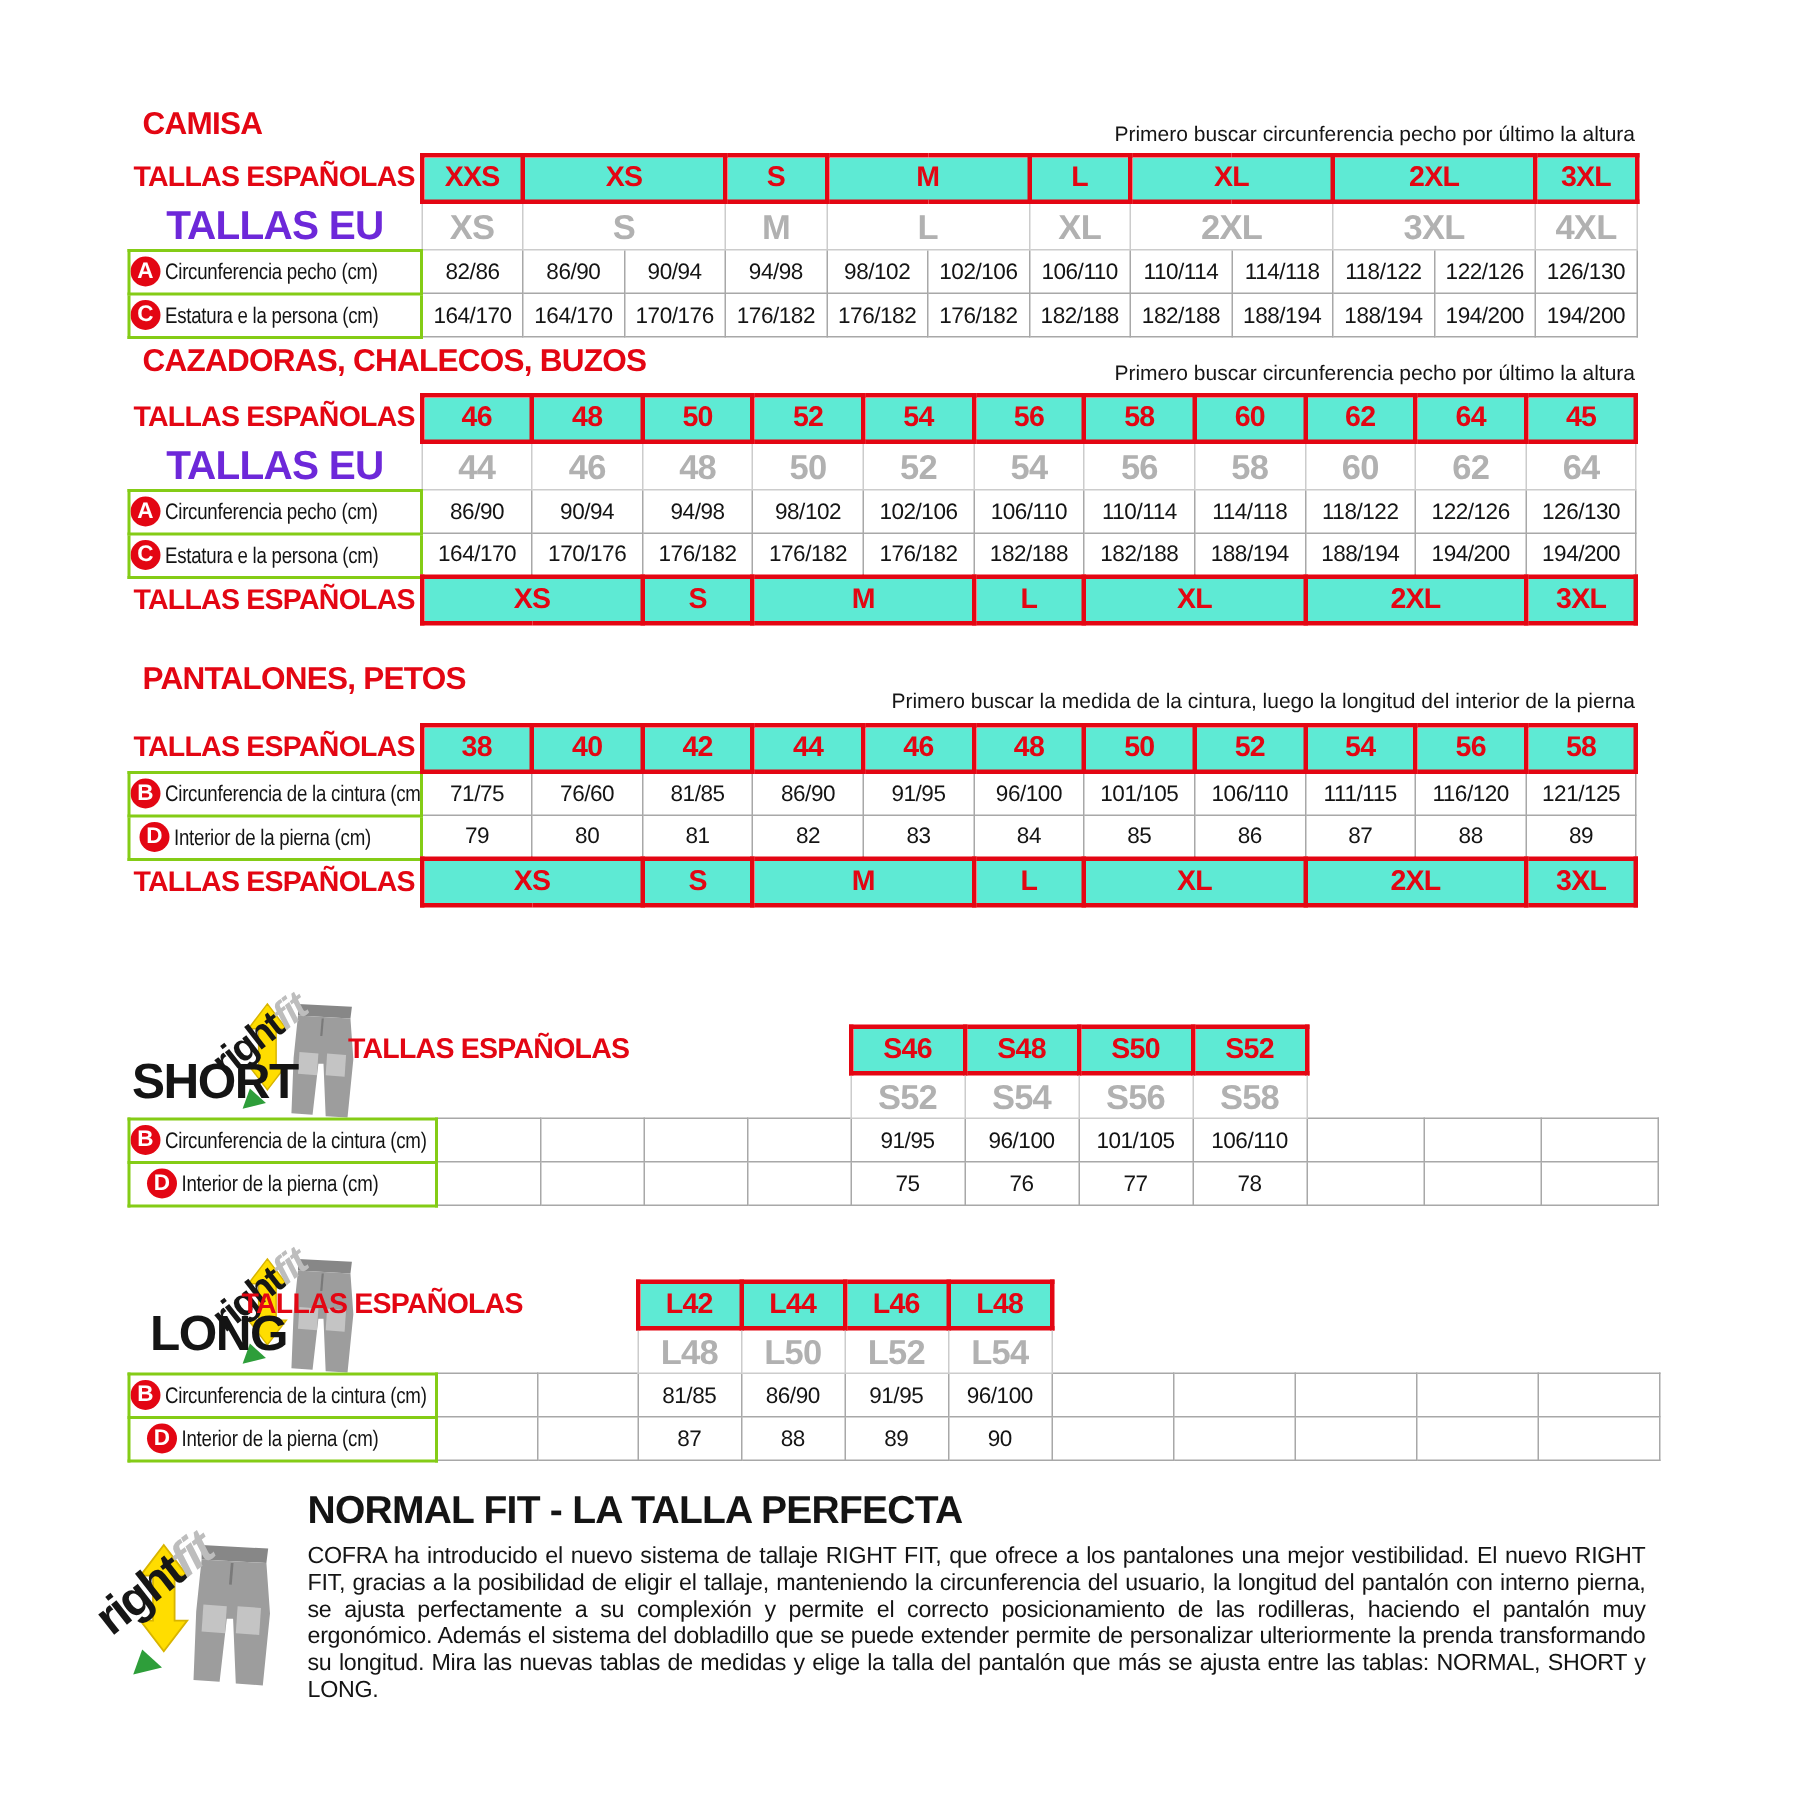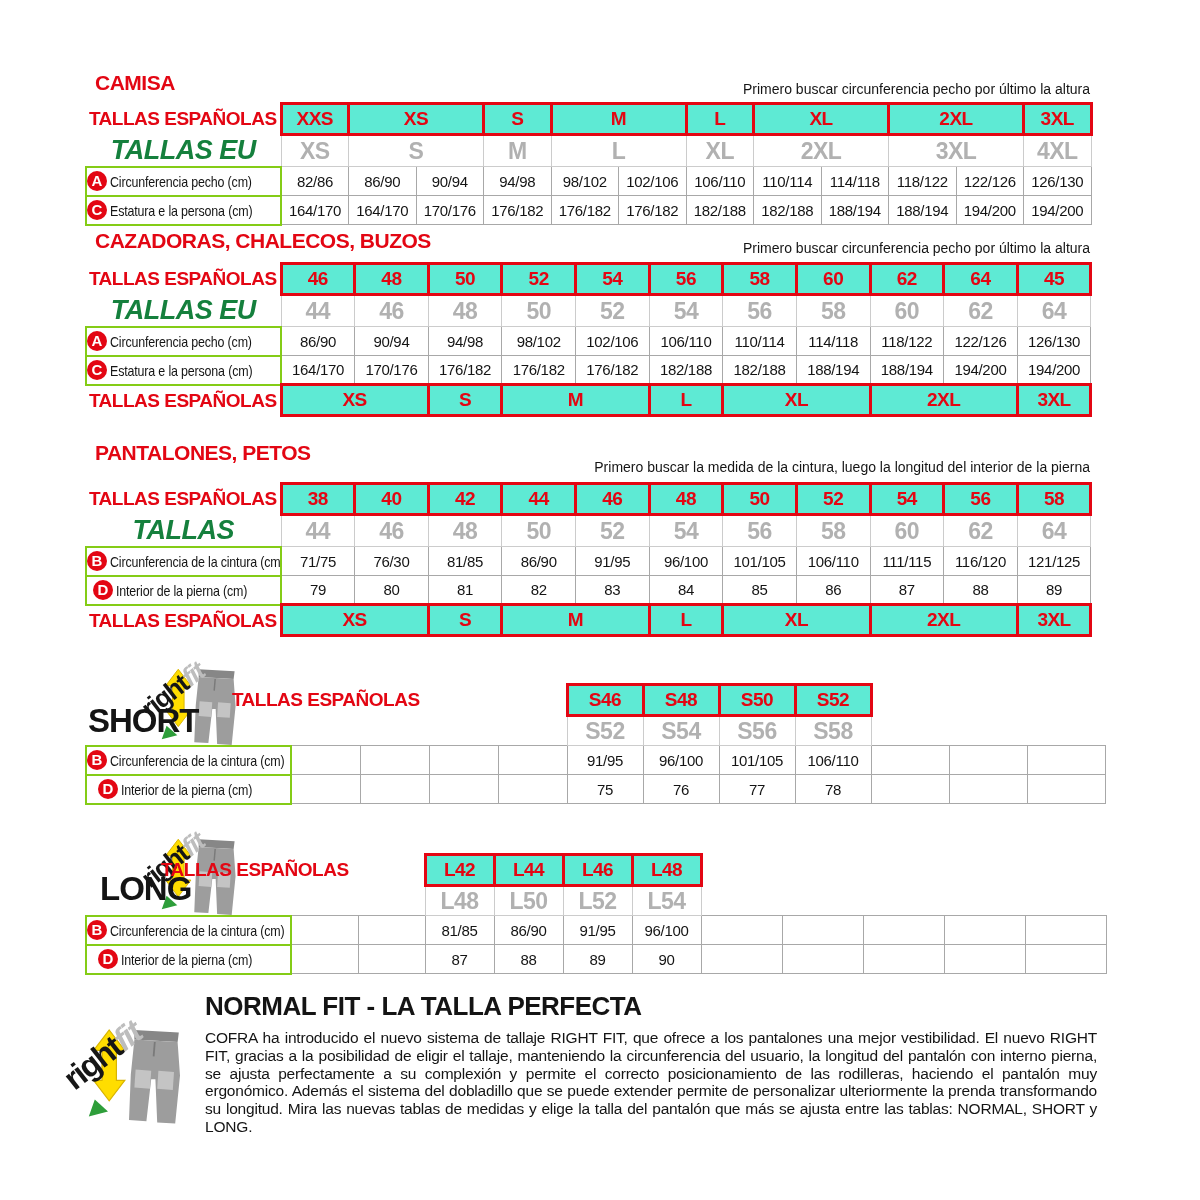--- a/index.html
+++ b/index.html
@@ -5,21 +5,21 @@
   html,body{margin:0;padding:0;}
   body{width:1200px;height:1200px;background:#ffffff;font-family:"Liberation Sans",sans-serif;position:relative;overflow:hidden;
        --red:#e30613;}
   .sec-title{position:absolute;font-weight:bold;font-size:21px;color:var(--red);letter-spacing:-0.5px;white-space:nowrap;}
   .note{position:absolute;right:110px;font-size:14px;color:#151515;white-space:nowrap;}
   .big-name{position:absolute;font-weight:bold;font-size:33px;color:#141414;letter-spacing:-1px;}
   table.size{position:absolute;border-collapse:collapse;table-layout:fixed;}
   table.size td{padding:0;text-align:center;vertical-align:middle;white-space:nowrap;overflow:hidden;}
   td.redlbl{color:var(--red);font-weight:bold;font-size:19px;text-align:right;padding-right:7px;letter-spacing:-0.5px;}
   td.redbox{border:3px solid var(--red);color:var(--red);font-weight:bold;font-size:19px;background:#5eead4;letter-spacing:-0.5px;}
-  td.graylbl{color:#15803d;font-weight:bold;font-size:27px;text-align:left;padding-left:2px;letter-spacing:-0.5px;font-style:italic;}
+  td.graylbl{color:#6d28d9;font-weight:bold;font-size:27px;text-align:left;padding-left:2px;letter-spacing:-0.5px;}
   td.graycell{border:1px solid #cccccc;color:#b1b1b1;font-weight:bold;font-size:23px;letter-spacing:-0.5px;}
   td.val{border:1px solid #a8a8a8;font-size:15px;color:#141414;letter-spacing:-0.3px;}
   td.mlabel{border:2px solid #84cc16;text-align:left;padding-left:3px;}
   td.nob{border:none;}
   tr.h27>td{height:27px;} tr.h28>td{height:28px;}
   .circle{display:inline-block;width:20px;height:20px;border-radius:50%;background:var(--red);color:#ffffff;
           font-weight:bold;font-size:15px;line-height:20px;text-align:center;vertical-align:middle;}
   .mtxt{display:inline-block;font-size:15px;color:#141414;transform:scaleX(0.83);transform-origin:left center;
         vertical-align:middle;margin-left:3px;letter-spacing:-0.2px;}
   .rf-heading{position:absolute;left:205px;top:991px;font-size:26px;font-weight:bold;color:#141414;letter-spacing:-0.5px;white-space:nowrap;}
@@ -261,38 +261,24 @@
           <td class="redbox">42</td>
           <td class="redbox">44</td>
           <td class="redbox">46</td>
           <td class="redbox">48</td>
           <td class="redbox">50</td>
           <td class="redbox">52</td>
           <td class="redbox">54</td>
           <td class="redbox">56</td>
           <td class="redbox">58</td>
         </tr>
-        <tr class="h28">
-          <td class="graylbl">TALLAS</td>
-          <td class="graycell">44</td>
-          <td class="graycell">46</td>
-          <td class="graycell">48</td>
-          <td class="graycell">50</td>
-          <td class="graycell">52</td>
-          <td class="graycell">54</td>
-          <td class="graycell">56</td>
-          <td class="graycell">58</td>
-          <td class="graycell">60</td>
-          <td class="graycell">62</td>
-          <td class="graycell">64</td>
-        </tr>
         <tr class="h27">
           <td class="mlabel"><span class="circle">B</span><span class="mtxt">Circunferencia de la cintura (cm)</span></td>
           <td class="val">71/75</td>
-          <td class="val">76/30</td>
+          <td class="val">76/60</td>
           <td class="val">81/85</td>
           <td class="val">86/90</td>
           <td class="val">91/95</td>
           <td class="val">96/100</td>
           <td class="val">101/105</td>
           <td class="val">106/110</td>
           <td class="val">111/115</td>
           <td class="val">116/120</td>
           <td class="val">121/125</td>
         </tr>

